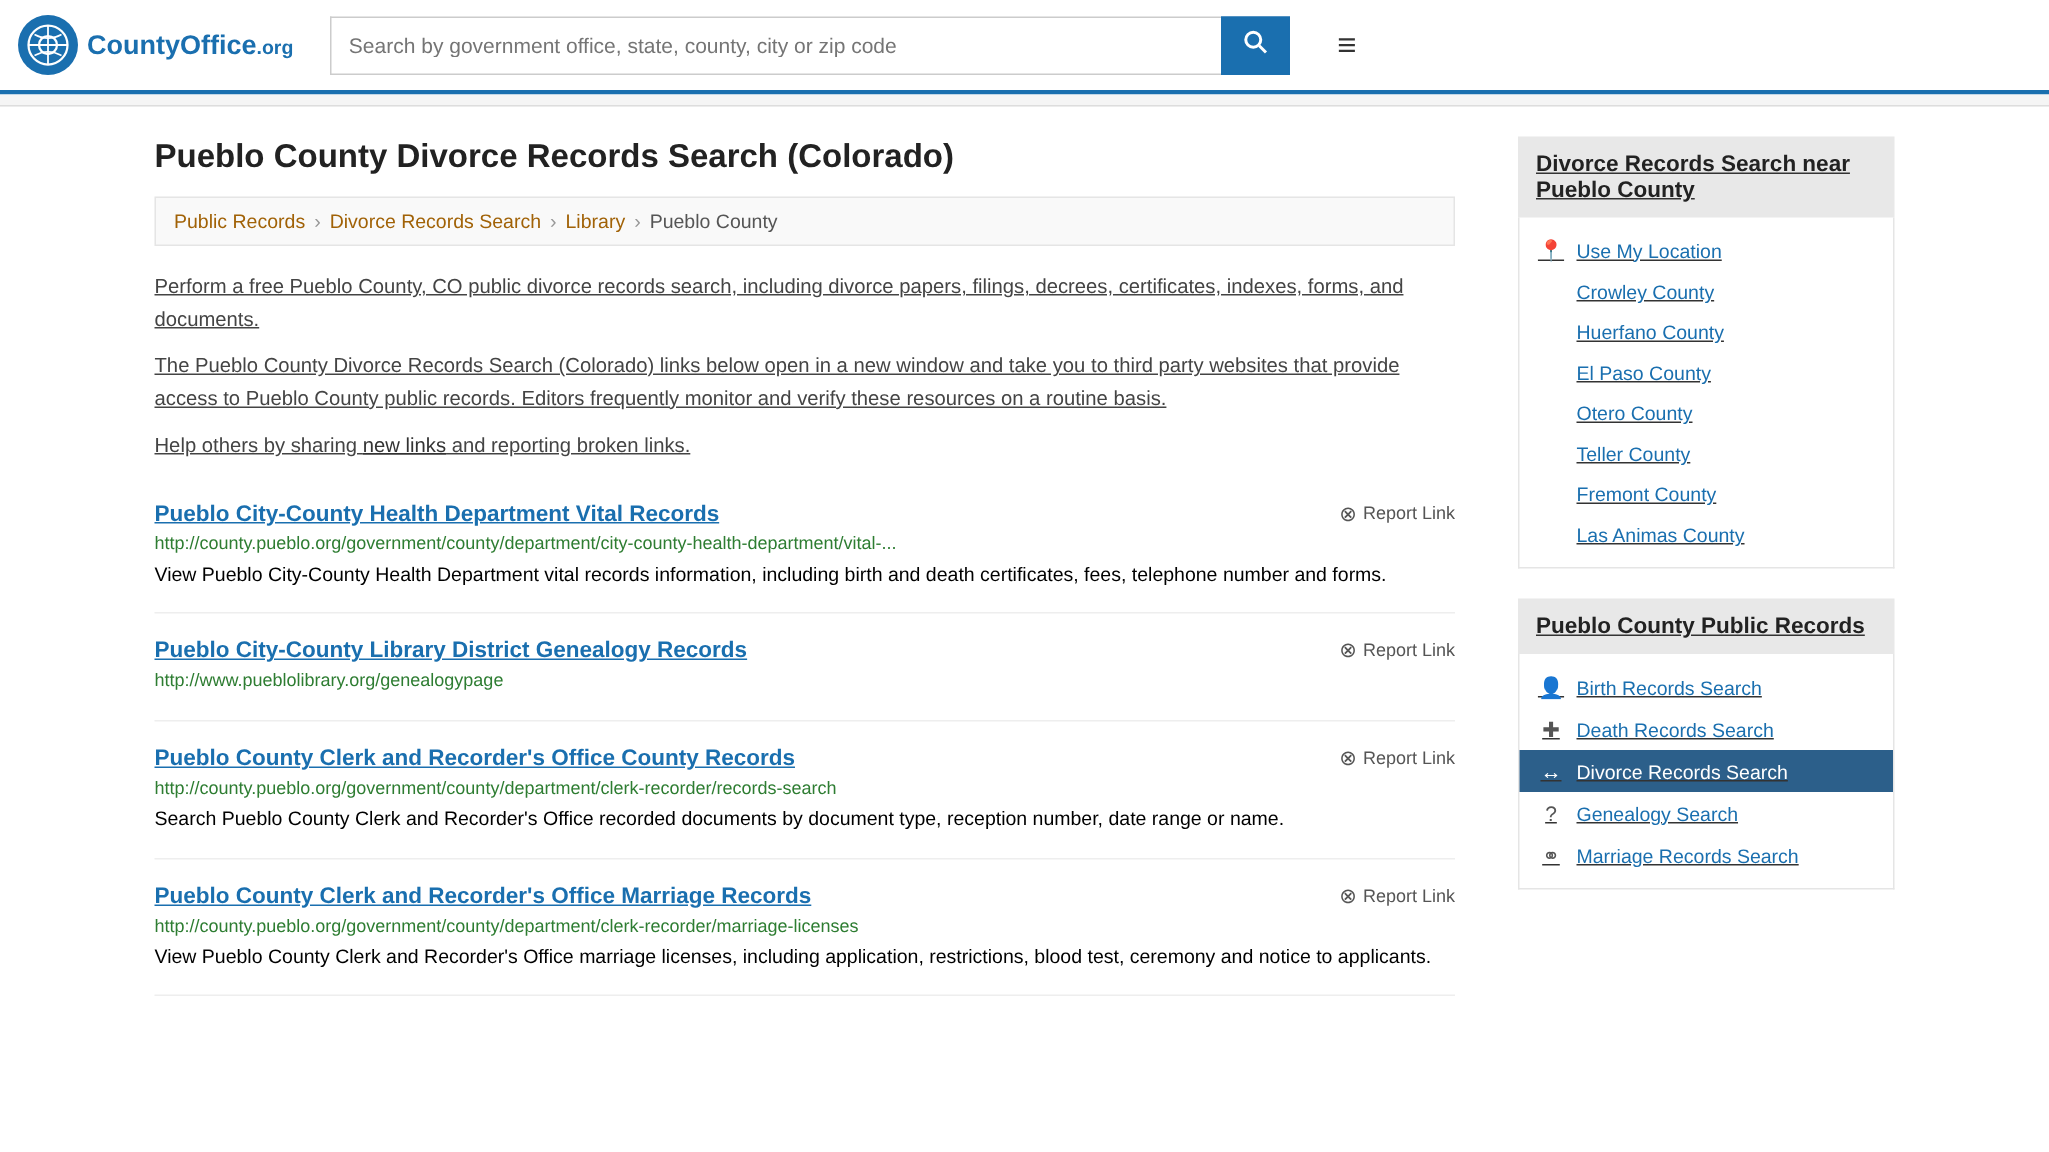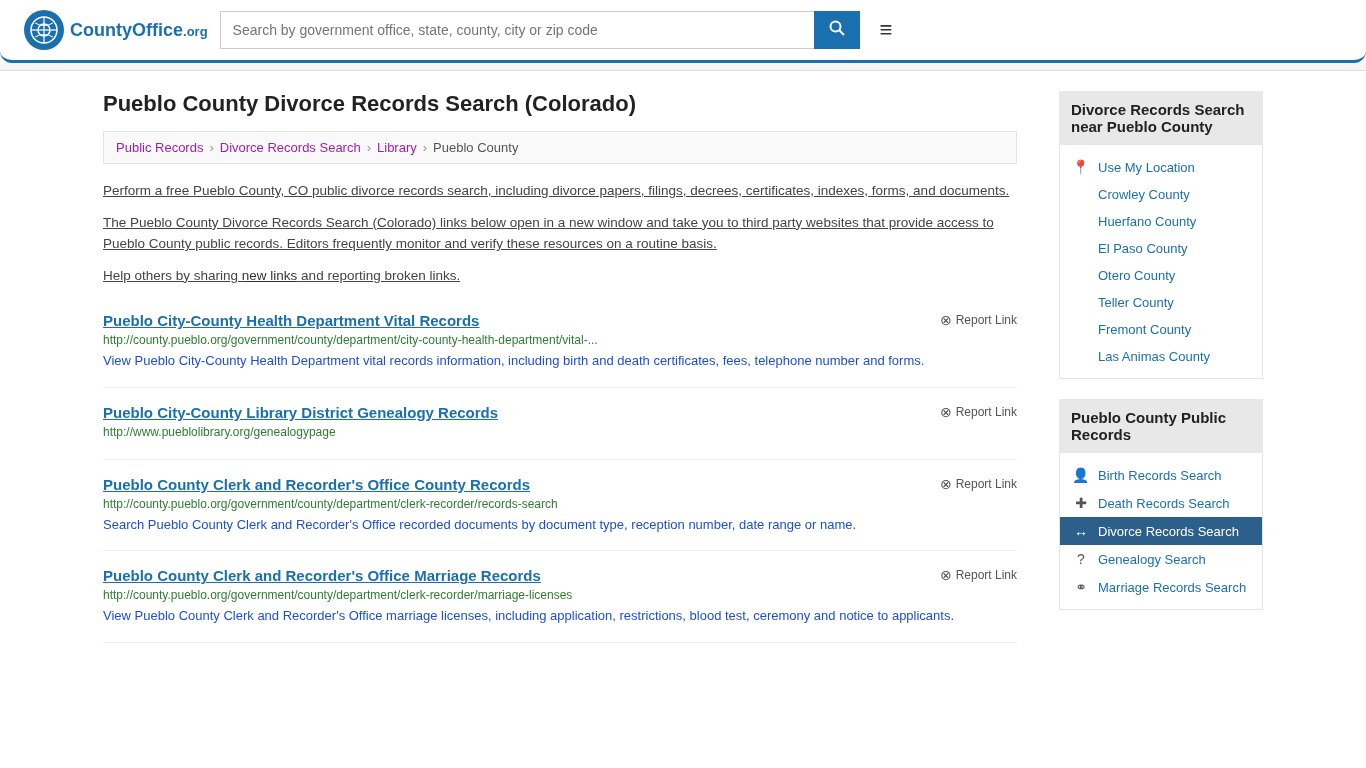--- a/index.html
+++ b/index.html
@@ -2,25 +2,24 @@
 <html><head>
   <meta charset="utf-8">
   <style>
     * { box-sizing: border-box; margin: 0; padding: 0; }
     body { font-family: Arial, sans-serif; font-size: 14px; color: #333; background: #fff; }
 
     
     .header {
       background: #fff;
       border-bottom: 3px solid #1a6faf;
-      padding: 10px 24px;
-      display: flex;
-      align-items: center;
-      gap: 12px;
-      border-radius: 12px;
+      padding: 10px 12px;
+      display: flex;
+      align-items: center;
+      gap: 24px;
     }
     .logo-area {
       display: flex;
       align-items: center;
       gap: 6px;
       text-decoration: none;
     }
     .logo-circle {
       width: 40px;
       height: 40px;
@@ -88,22 +87,23 @@
       max-width: 1200px;
       margin: 0 auto;
       padding: 20px 20px;
       display: flex;
       gap: 42px;
     }
     .content-area {
       flex: 1;
     }
     .sidebar {
-      width: 204px;
+      width: 251px;
       flex-shrink: 0;
+      text-decoration: underline;
     }
 
     
     .page-title {
       font-size: 22px;
       font-weight: bold;
       color: #222;
       margin-bottom: 14px;
     }
 
@@ -114,21 +114,21 @@
       padding: 8px 12px;
       font-size: 13px;
       color: #555;
       margin-bottom: 16px;
       display: flex;
       gap: 6px;
       align-items: center;
       flex-wrap: wrap;
     }
     .breadcrumb a {
-      color: #a21caf;
+      color: #a16207;
       text-decoration: none;
       text-align: center;
     }
     .breadcrumb .sep { color: #999; }
 
     
     .description {
       font-size: 13.5px;
       color: #444;
       line-height: 1.6;
@@ -172,21 +172,21 @@
       font-size: 14px;
     }
     .result-url {
       color: #2e7d32;
       font-size: 12px;
       margin-bottom: 4px;
       word-break: break-all;
     }
     .result-desc {
       font-size: 13px;
-      color: #1d4ed8;
+      color: #000000;
       line-height: 1.5;
     }
 
     
     .sidebar-section {
       margin-bottom: 20px;
     }
     .sidebar-section-title {
       background: #e8e8e8;
       padding: 10px 12px;

